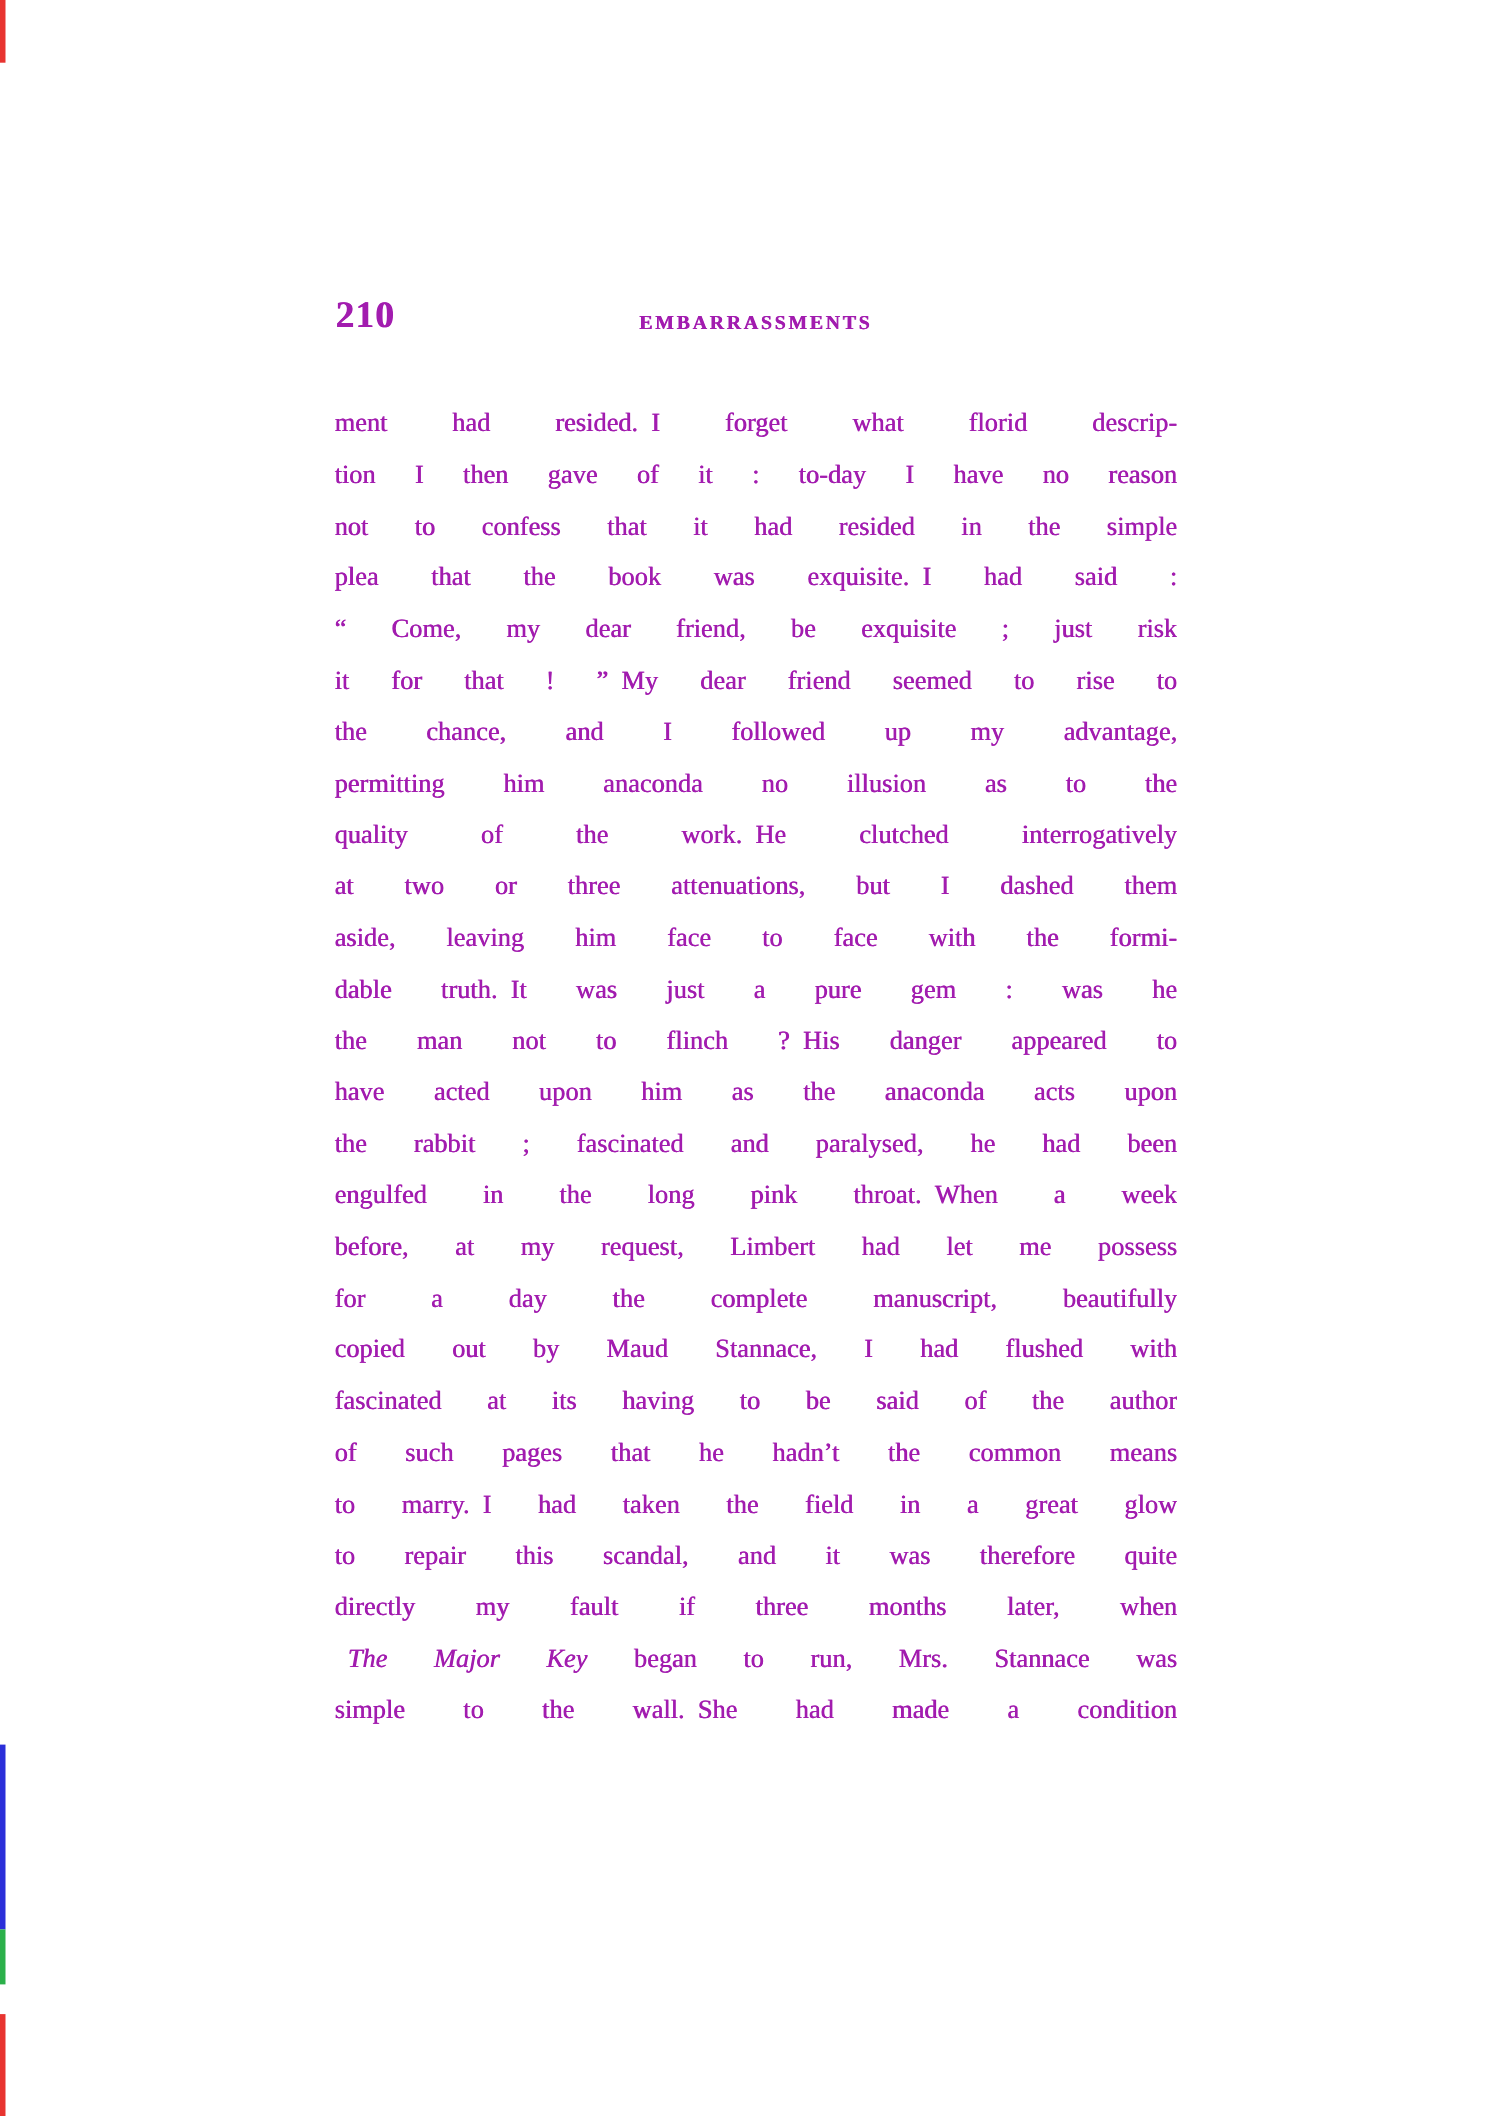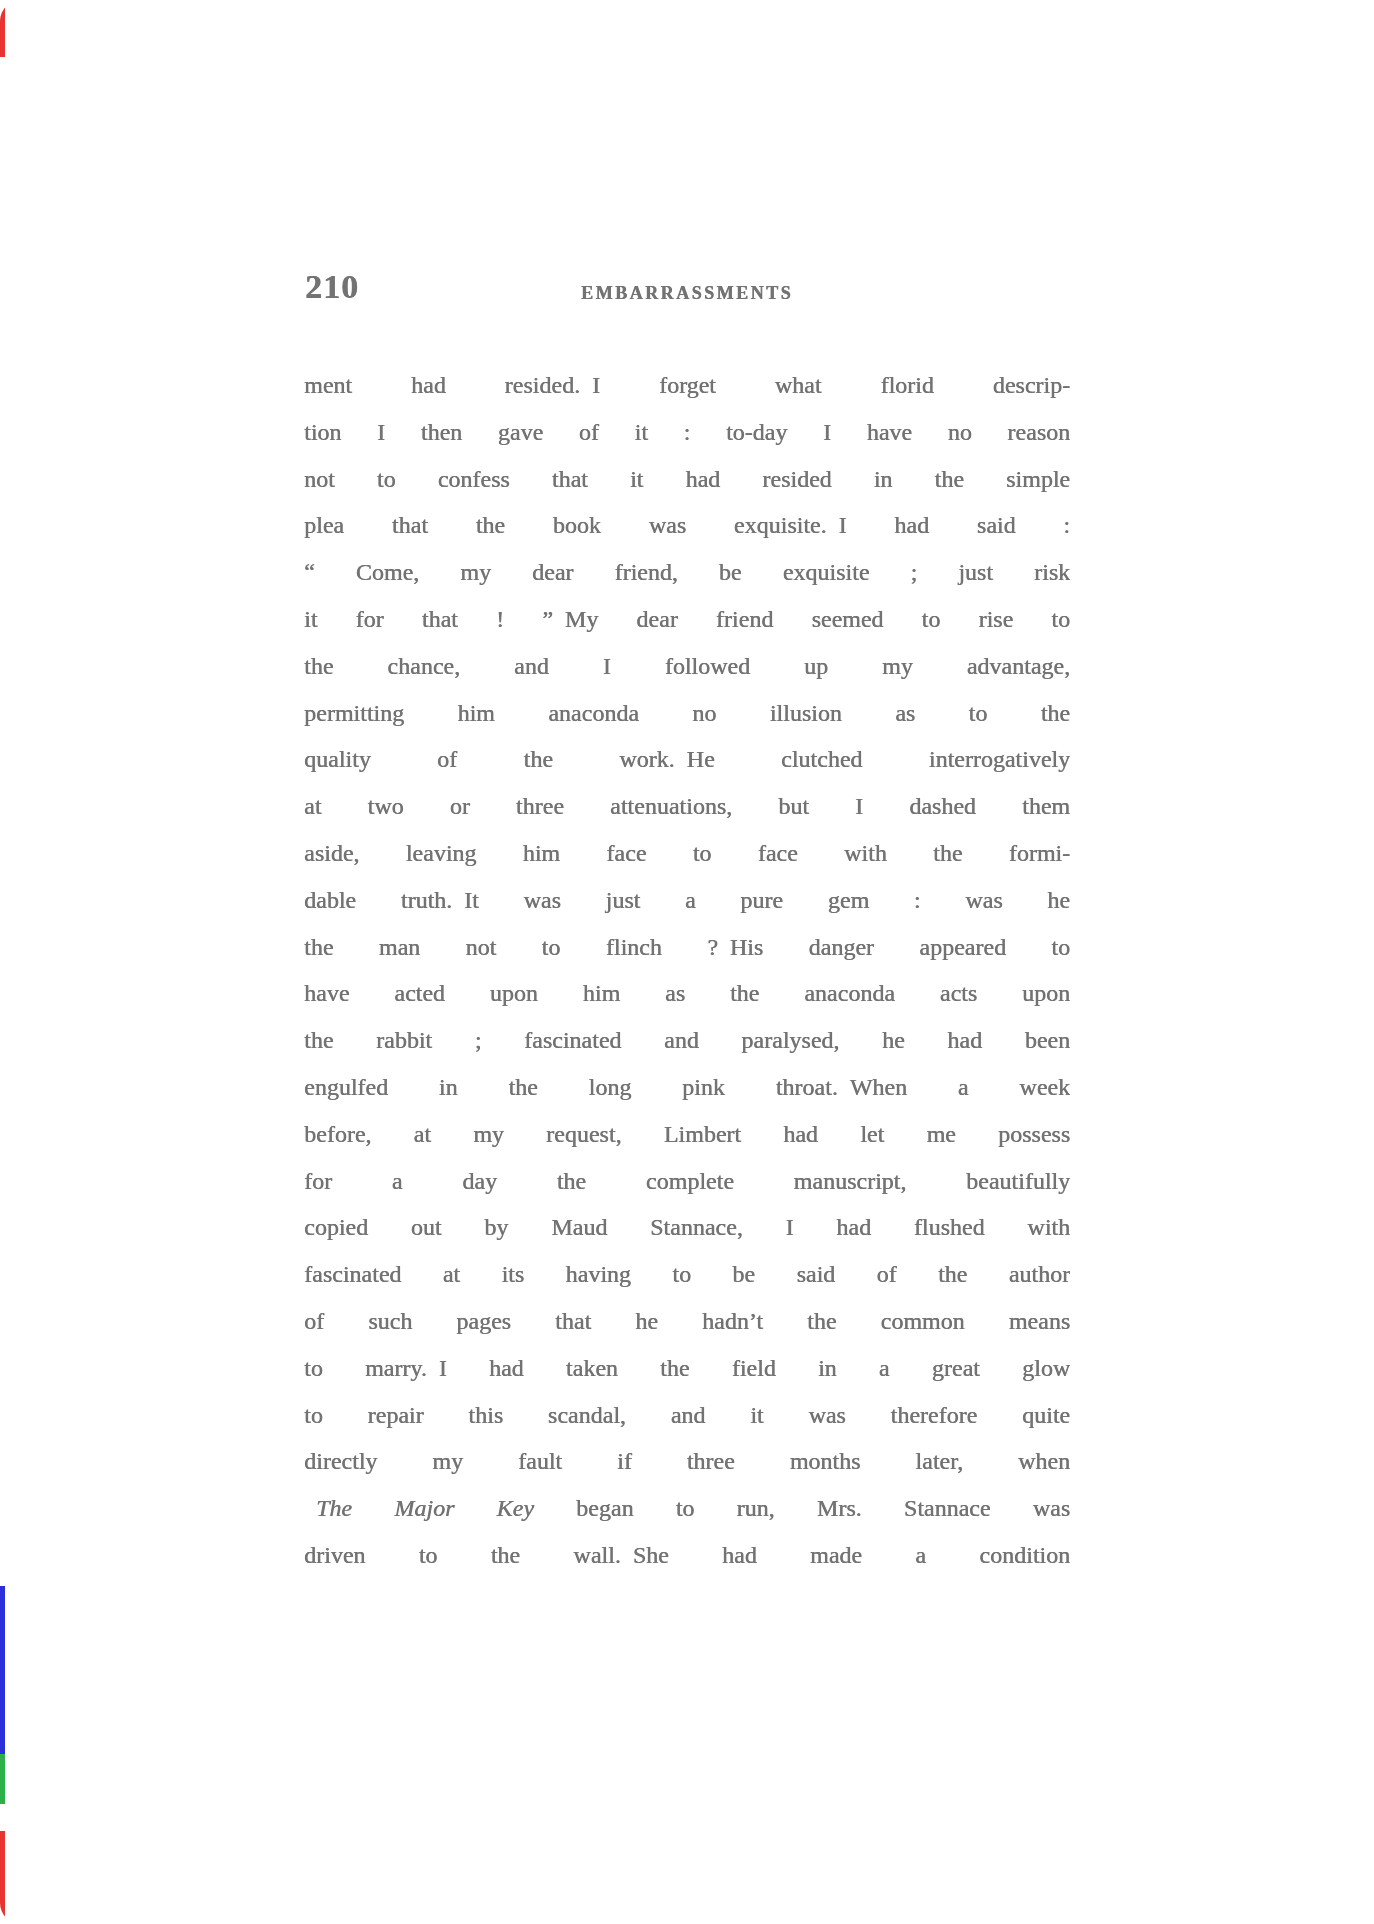--- a/index.html
+++ b/index.html
@@ -7,22 +7,21 @@
     padding: 0;
     background: #ffffff;
   }
   .page {
     position: relative;
     width: 1374px;
     height: 1924px;
     background: #ffffff;
     overflow: hidden;
     font-family: "Liberation Serif", "DejaVu Serif", serif;
-    color: #737373;
-    border-radius: 21px;
+    color: #a21caf;
   }
   .edge-mark {
     position: absolute;
     left: 0;
     width: 5px;
   }
   .page-header {
     position: absolute;
     left: 304px;
     right: 304px;
@@ -108,16 +107,16 @@
       <div class="text-line"><span>engulfed in the long pink throat. When a week</span></div>
       <div class="text-line"><span>before, at my request, Limbert had let me possess</span></div>
       <div class="text-line"><span>for a day the complete manuscript, beautifully</span></div>
       <div class="text-line"><span>copied out by Maud Stannace, I had flushed with</span></div>
       <div class="text-line"><span>fascinated at its having to be said of the author</span></div>
       <div class="text-line"><span>of such pages that he hadn’t the common means</span></div>
       <div class="text-line"><span>to marry. I had taken the field in a great glow</span></div>
       <div class="text-line"><span>to repair this scandal, and it was therefore quite</span></div>
       <div class="text-line"><span>directly my fault if three months later, when</span></div>
       <div class="text-line"><em>The Major Key</em><span> began to run, Mrs. Stannace was</span></div>
-      <div class="text-line"><span>driven to the wall. She had made a condition</span></div>
+      <div class="text-line"><span>simple to the wall. She had made a condition</span></div>
     </div>
 
 </div>
 
 </body></html>

